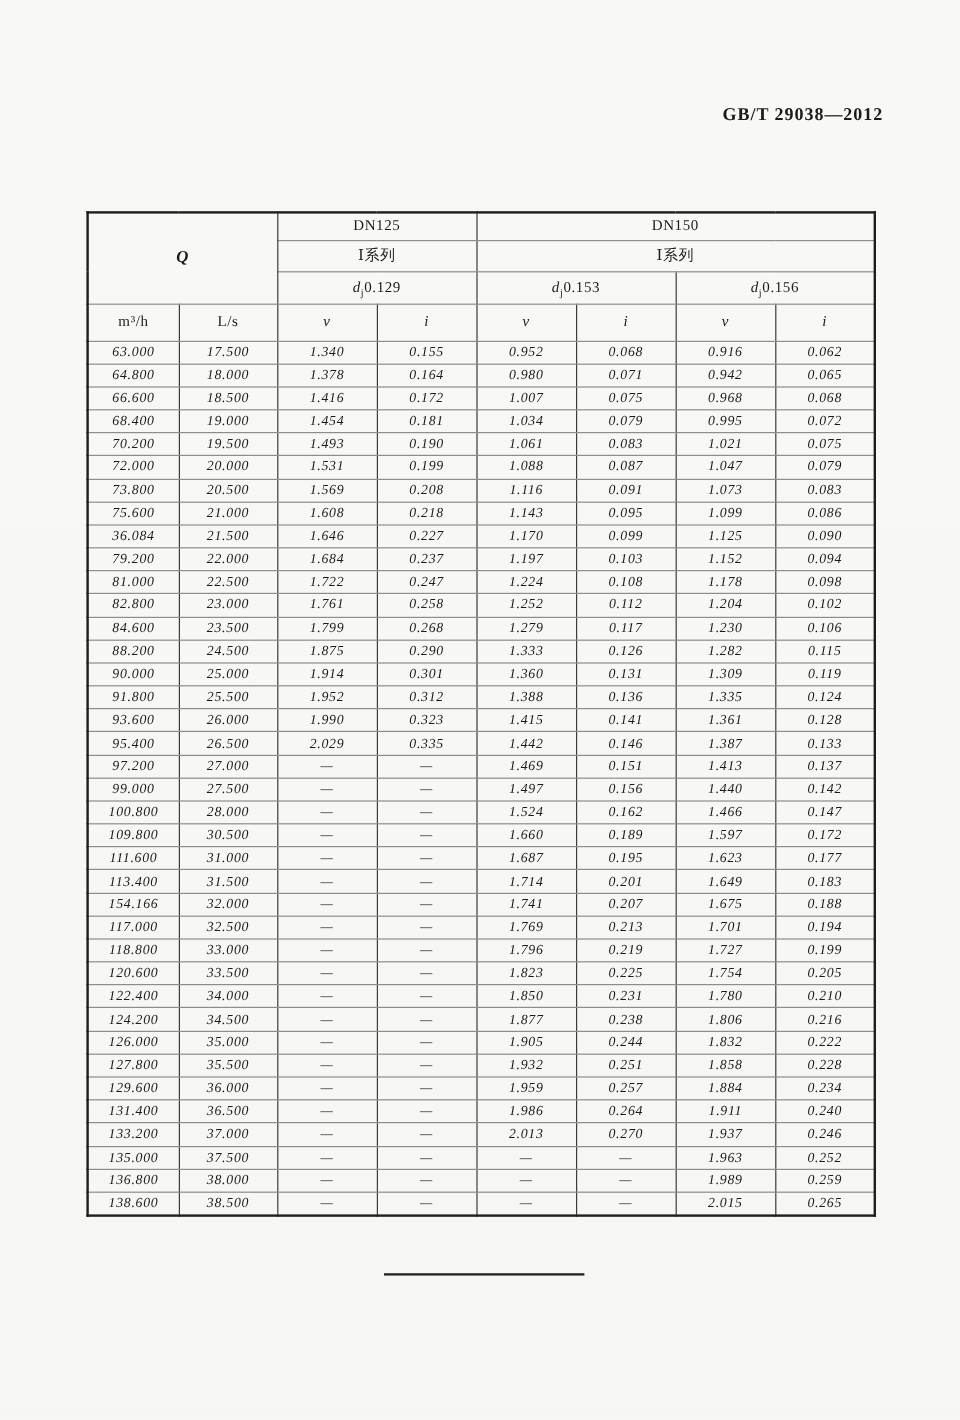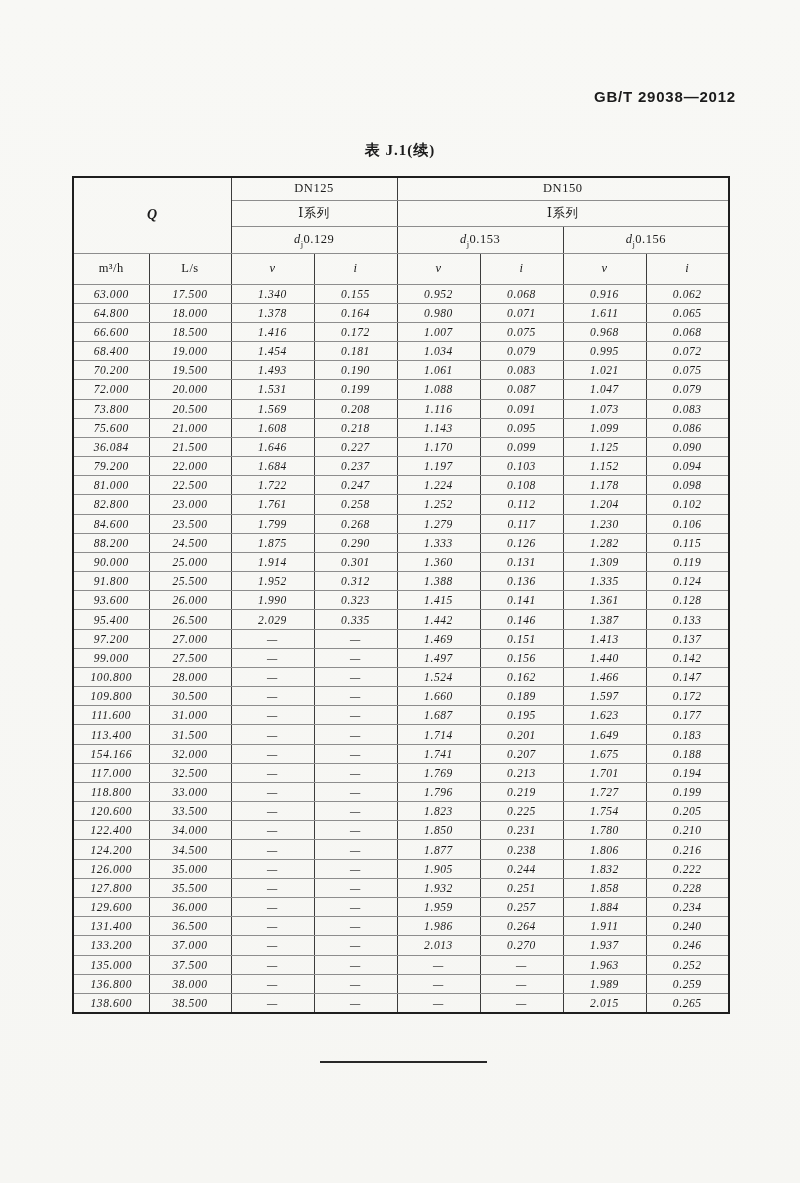--- a/index.html
+++ b/index.html
@@ -14,21 +14,21 @@
   .page {
     position: absolute; inset: 0;
     background: linear-gradient(180deg, #f8f8f5 0%, #f6f6f3 100%);
   }
   .doc-number {
     position: absolute;
     top: 88px; right: 64px;
     font-weight: bold;
     font-size: 15px;
     letter-spacing: 0.8px;
-    font-family: Liberation Sans, sans-serif;
+    font-family: Liberation Serif, serif;
   }
   .table-title {
     position: absolute;
     top: 141px; left: 72px; width: 656px;
     text-align: center;
     font-weight: bold;
     font-size: 15px;
     letter-spacing: 1px;
   }
   table.hydraulic {
@@ -80,21 +80,20 @@
     background: #282828;
   }
 </style>
 </head>
 <body>
 
 <div class="page">
 
   <div class="doc-number">GB/T 29038—2012</div>
 
-  <div class="table-title">表 J.1(续)</div>
 
   <table class="hydraulic">
     <colgroup>
       <col style="width:76px">
       <col style="width:82px">
       <col style="width:83px">
         <col style="width:83px">
       <col style="width:83px">
         <col style="width:83px">
       <col style="width:83px">
@@ -137,21 +136,21 @@
           <td>0.916</td>
           <td>0.062</td>
         </tr>
         <tr>
           <td>64.800</td>
           <td>18.000</td>
           <td>1.378</td>
           <td>0.164</td>
           <td>0.980</td>
           <td>0.071</td>
-          <td>1.611</td>
+          <td>0.942</td>
           <td>0.065</td>
         </tr>
         <tr>
           <td>66.600</td>
           <td>18.500</td>
           <td>1.416</td>
           <td>0.172</td>
           <td>1.007</td>
           <td>0.075</td>
           <td>0.968</td>

